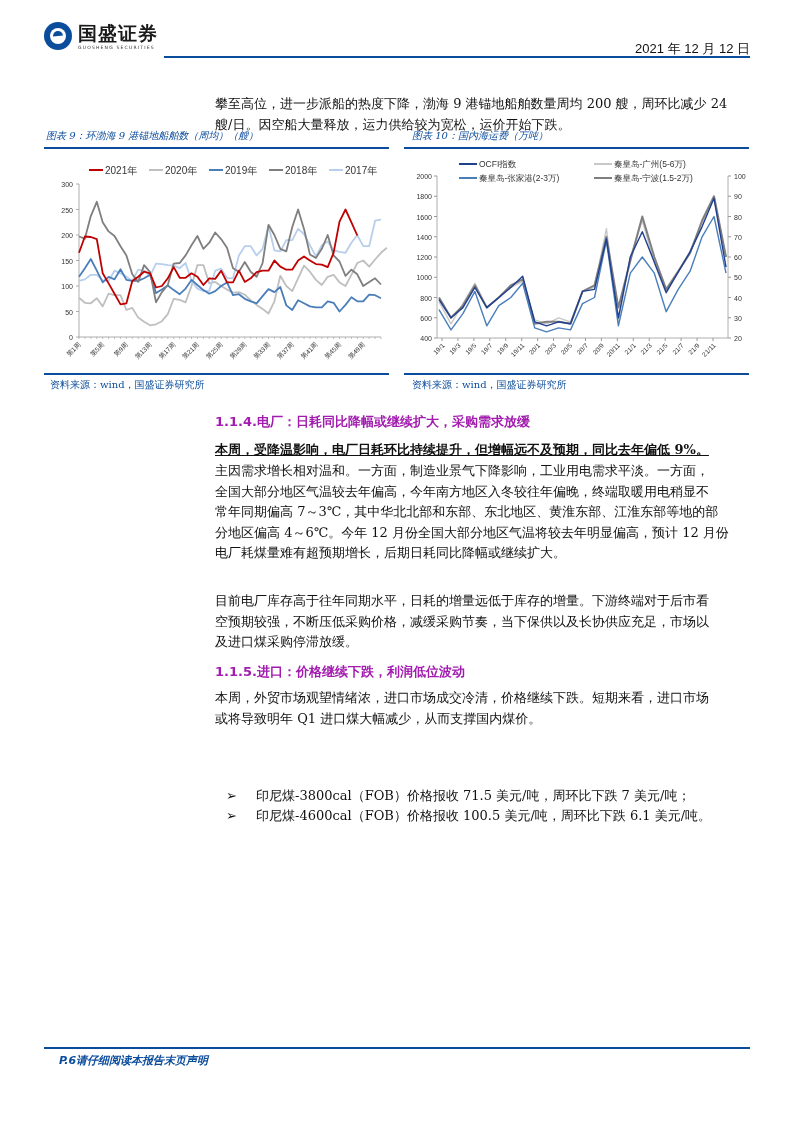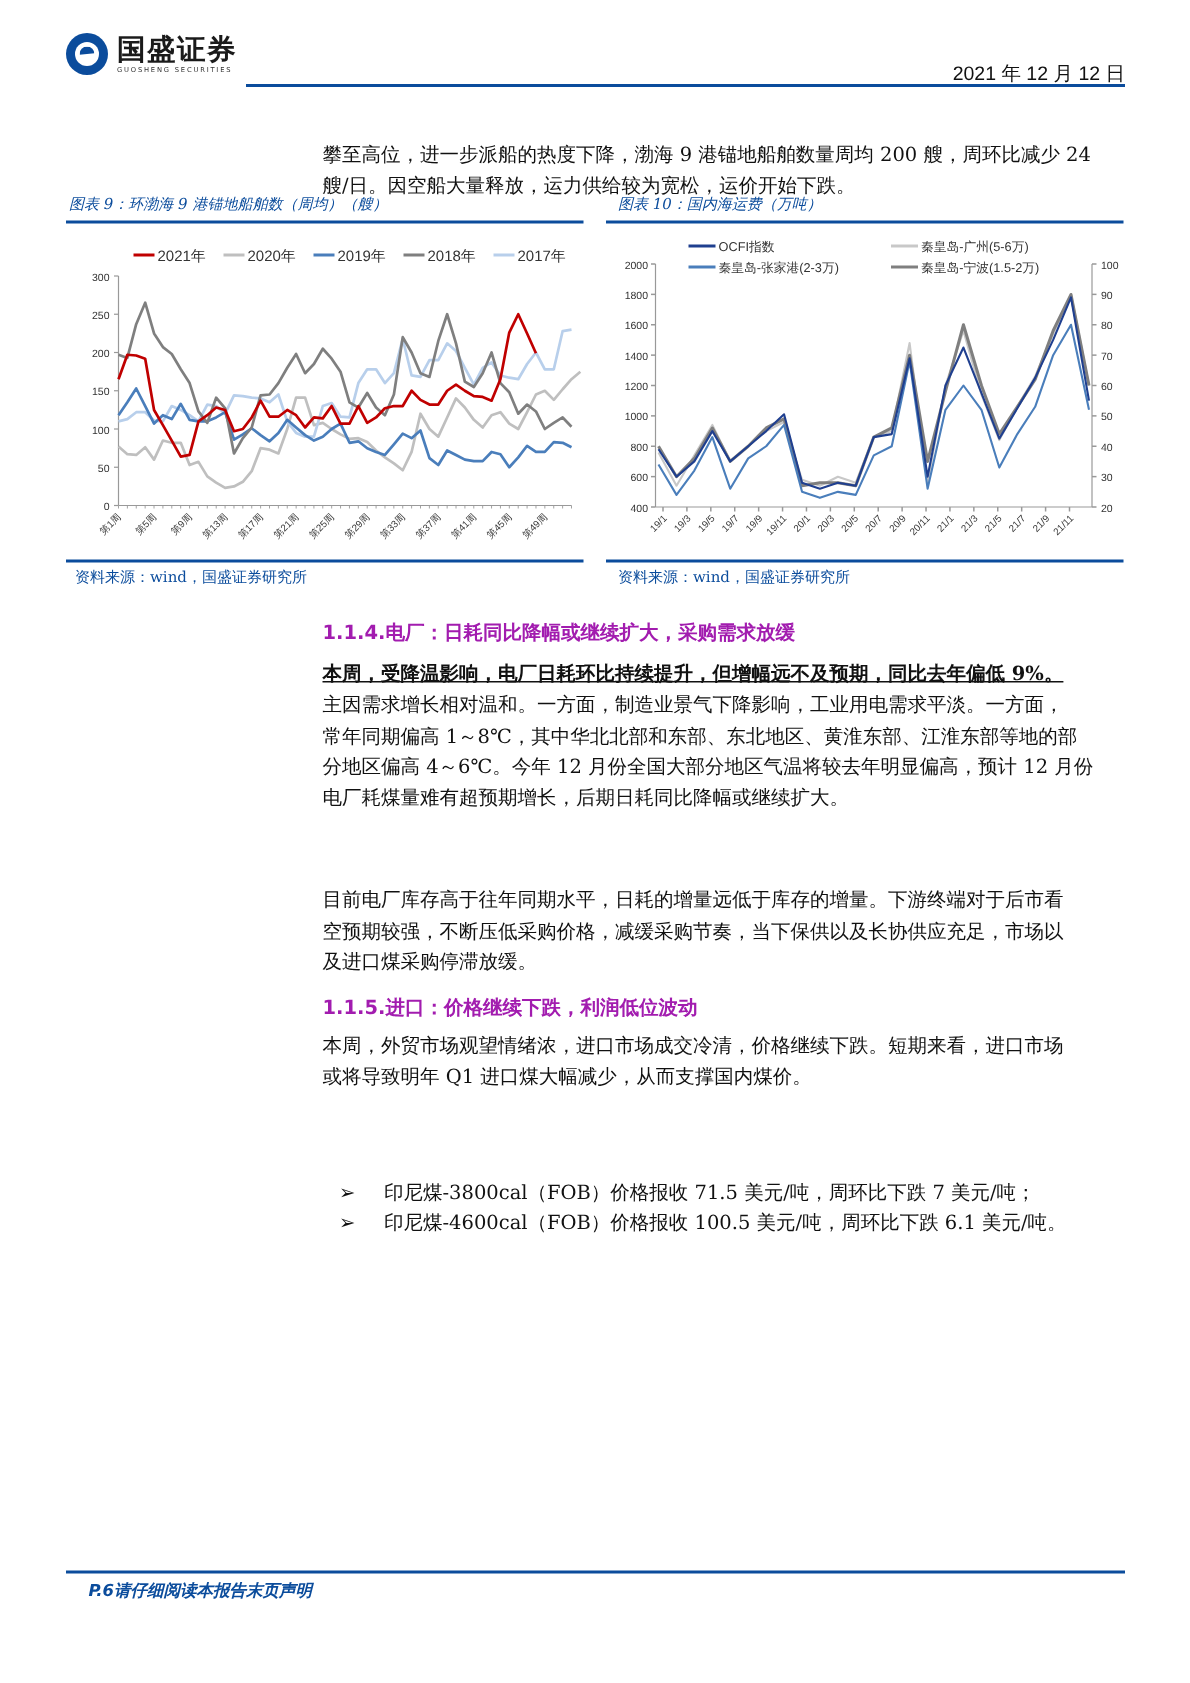--- a/index.html
+++ b/index.html
@@ -241,21 +241,22 @@
     <path d="M35.0 157.7 L47.0 177.9 L58.9 161.7 L70.9 139.4 L82.8 173.8 L94.8 153.6 L106.8 145.5 L118.7 131.3 L130.7 175.9 L142.6 179.9 L154.6 175.9 L166.5 177.9 L178.5 151.6 L190.5 145.5 L202.4 88.8 L214.4 173.8 L226.3 121.2 L238.3 105.0 L250.3 121.2 L262.2 159.7 L274.2 137.4 L286.1 119.2 L298.1 84.8 L310.0 64.5 L322.0 121.2 " fill="none" stroke="#4a7ebb" stroke-width="1.4" stroke-linejoin="round"></path>
     <path d="M35.0 147.5 L47.0 165.8 L58.9 155.6 L70.9 135.4 L82.8 155.6 L94.8 145.5 L106.8 135.4 L118.7 124.2 L130.7 169.8 L142.6 173.8 L154.6 169.8 L166.5 171.8 L178.5 139.4 L190.5 137.4 L202.4 86.8 L214.4 165.8 L226.3 105.0 L238.3 79.7 L250.3 110.1 L262.2 140.4 L274.2 120.2 L286.1 99.9 L298.1 74.6 L310.0 46.3 L322.0 115.1 " fill="none" stroke="#1f3f8f" stroke-width="1.4" stroke-linejoin="round"></path>
   </svg>
 <div class="abs src-rule" style="left:404px; width:345px;"></div>
 <div class="abs src" style="left:412px;">资料来源：wind，国盛证券研究所</div>
 
 <div class="abs h3" style="top:413px;">1.1.4.电厂：日耗同比降幅或继续扩大，采购需求放缓</div>
 <div class="abs para ul-bold" style="top:440px;">本周，受降温影响，电厂日耗环比持续提升，但增幅远不及预期，同比去年偏低 9%。</div>
 <div class="abs para" style="top:461px;">
   <div>主因需求增长相对温和。一方面，制造业景气下降影响，工业用电需求平淡。一方面，</div>
-  <div>常年同期偏高 1～8℃，其中华北北部和东部、东北地区、黄淮东部、江淮东部等地的部</div>
+  <div>全国大部分地区气温较去年偏高，今年南方地区入冬较往年偏晚，终端取暖用电稍显不</div>
+  <div>常年同期偏高 7～3℃，其中华北北部和东部、东北地区、黄淮东部、江淮东部等地的部</div>
   <div>分地区偏高 4～6℃。今年 12 月份全国大部分地区气温将较去年明显偏高，预计 12 月份</div>
   <div>电厂耗煤量难有超预期增长，后期日耗同比降幅或继续扩大。</div>
 </div>
 <div class="abs para" style="top:591px;">
   <div>目前电厂库存高于往年同期水平，日耗的增量远低于库存的增量。下游终端对于后市看</div>
   <div>空预期较强，不断压低采购价格，减缓采购节奏，当下保供以及长协供应充足，市场以</div>
   <div>及进口煤采购停滞放缓。</div>
 </div>
 
 <div class="abs h3" style="top:663px;">1.1.5.进口：价格继续下跌，利润低位波动</div>

